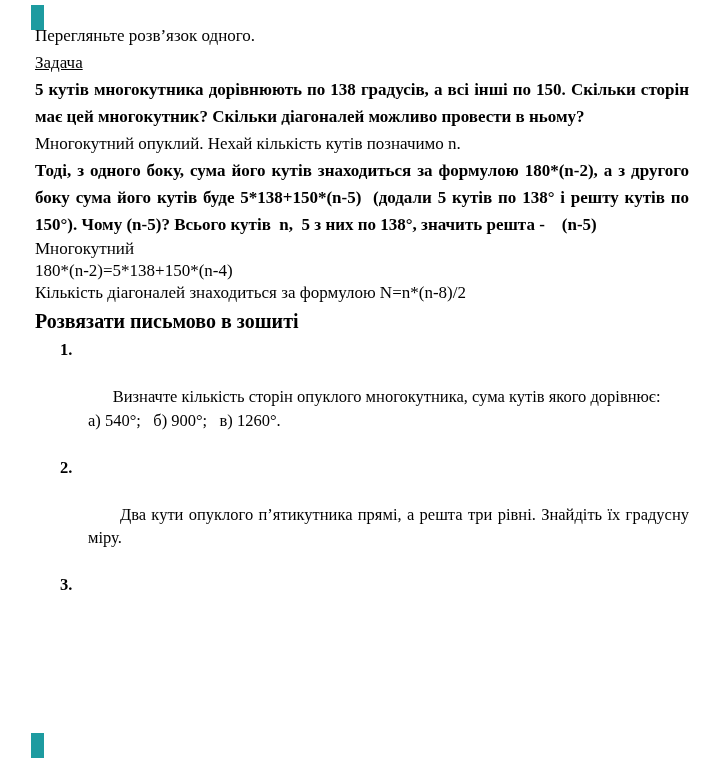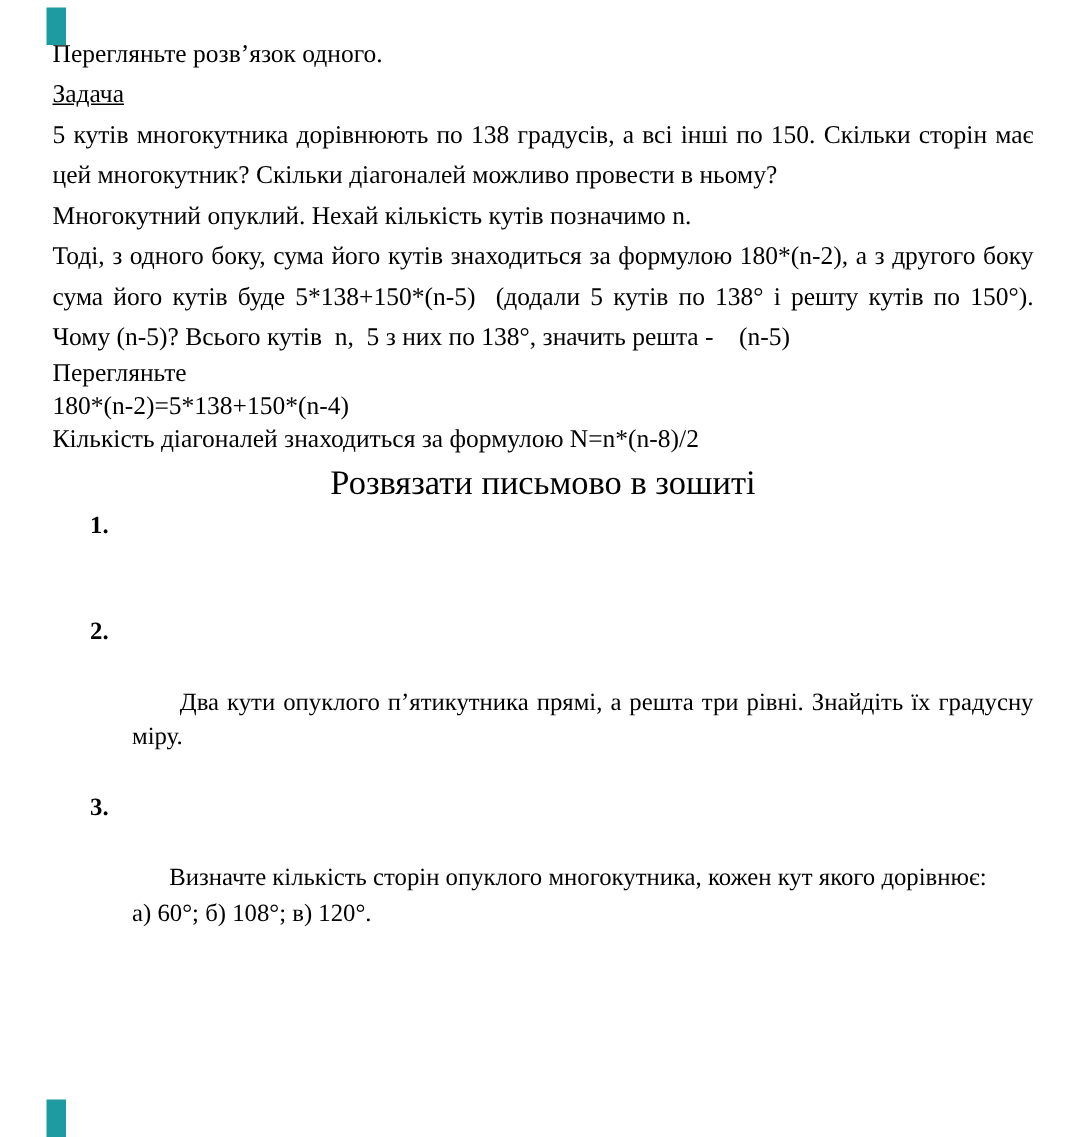--- a/index.html
+++ b/index.html
@@ -36,29 +36,30 @@
     font-size: 17px;
     line-height: 27px;
   }
   .label {
     font-weight: normal;
     text-decoration: underline;
   }
   .just {
     text-align: justify;
     white-space: pre-wrap;
+    font-weight: bold;
   }
   .tight {
     line-height: 22px !important;
   }
   .hw-title {
     margin: 5px 0 4px 0;
-    font-size: 23px;
-    font-weight: normal;
-    text-align: center;
+    font-size: 20px;
+    font-weight: bold;
+    text-align: left;
     line-height: 25px;
   }
   .exercises {
     margin: 0;
   }
   .ex {
     position: relative;
     padding-left: 53px;
     font-size: 16.5px;
     line-height: 23.5px;
@@ -82,35 +83,35 @@
 <div class="content">
 
   <p>Перегляньте розв’язок одного.</p>
 
   <p class="label">Задача</p>
   <p class="just">5 кутів многокутника дорівнюють по 138 градусів, а всі інші по 150. Скільки сторін має цей многокутник? Скільки діагоналей можливо провести в ньому?</p>
 
   <p>Многокутний опуклий. Нехай кількість кутів позначимо n.</p>
   <p class="just">Тоді, з одного боку, сума його кутів знаходиться за формулою 180*(n-2), а з другого боку сума його кутів буде 5*138+150*(n-5)  (додали 5 кутів по 138° і решту кутів по 150°). Чому (n-5)? Всього кутів  n,  5 з них по 138°, значить решта -    (n-5)</p>
 
-  <p class="tight">Перегляньте</p>
+  <p class="tight">Многокутний</p>
   <p class="tight">180*(n-2)=5*138+150*(n-4)</p>
   <p class="tight">Кількість діагоналей знаходиться за формулою N=n*(n-8)/2</p>
 
   <h2 class="hw-title">Розвязати письмово в зошиті</h2>
 
   <div class="exercises">
     <div class="ex">
       <span class="num">1.</span>
+      <span>Визначте кількість сторін опуклого многокутника, сума кутів якого дорівнює:
+а) 540°;   б) 900°;   в) 1260°.</span>
     </div>
     <div class="ex">
       <span class="num">2.</span>
       <span>Два кути опуклого п’ятикутника прямі, а решта три рівні. Знайдіть їх градусну міру.</span>
     </div>
     <div class="ex">
       <span class="num">3.</span>
-      <span>Визначте кількість сторін опуклого многокутника, кожен кут якого дорівнює:
-а) 60°; б) 108°; в) 120°.</span>
     </div>
 
   </div>
 
 </div>
 
 </body></html>

